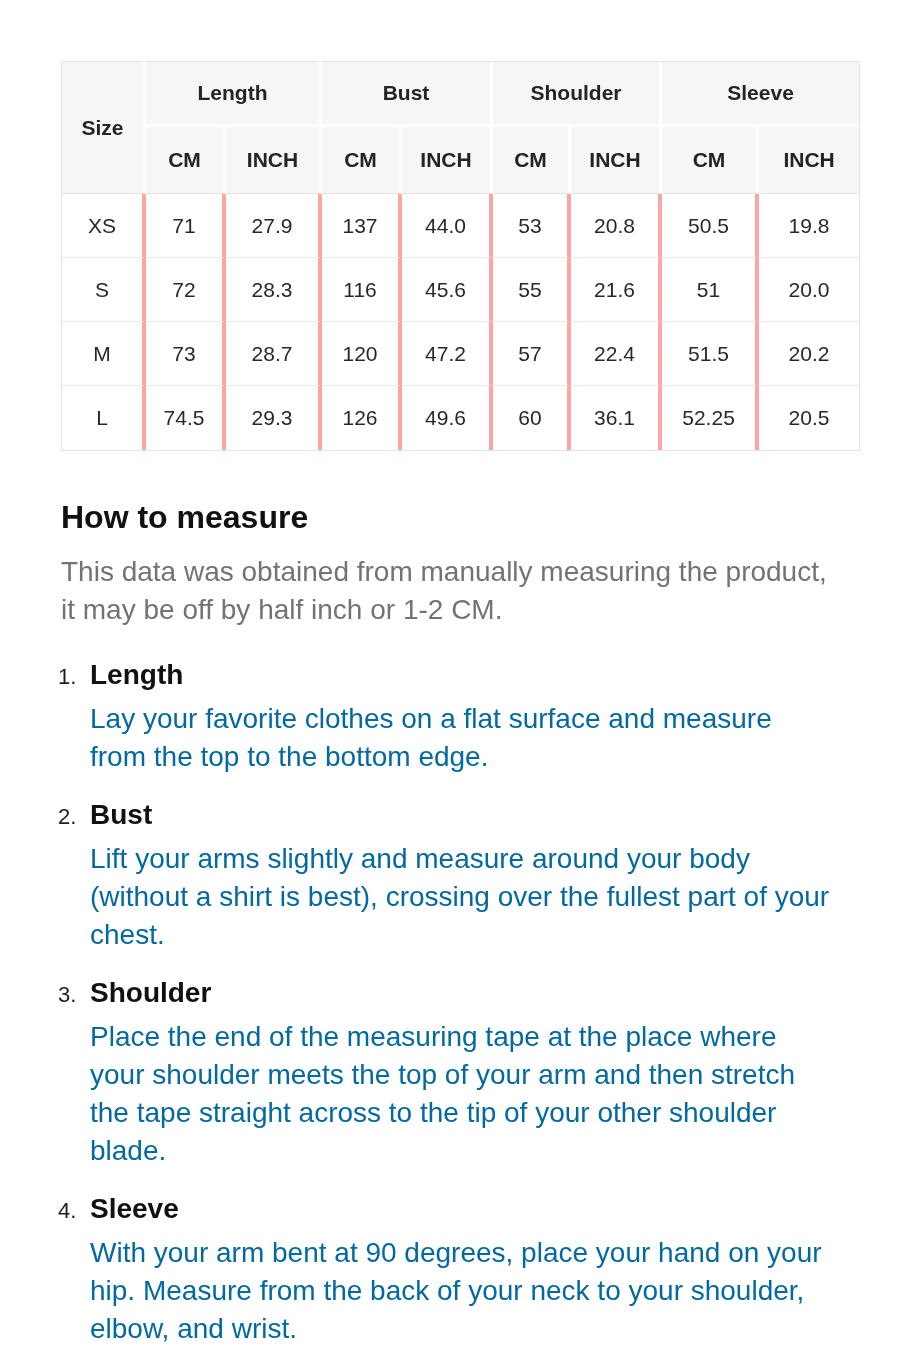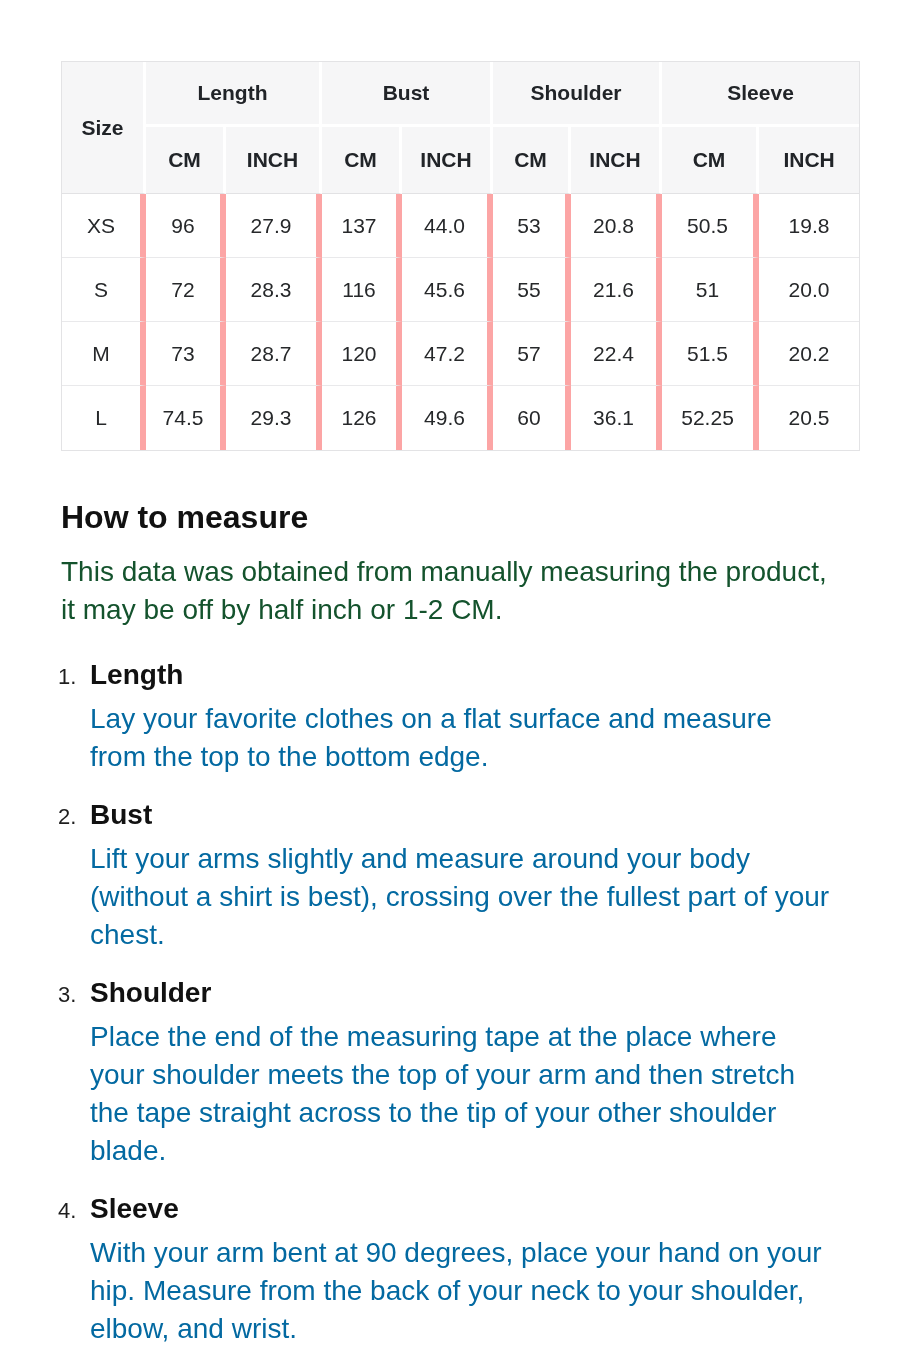--- a/index.html
+++ b/index.html
@@ -43,40 +43,40 @@
   .group-row th { height: 65px; border-bottom: 3px solid #ffffff; }
   .unit-row th  { height: 67px; border-bottom: 1px solid #e2e2e4; }
   .size-table th.corner {
     border-bottom: 1px solid #e2e2e4;
   }
   .size-table td {
     height: 64px;
     font-size: 21px;
     color: #26282a;
     background: #ffffff;
-    border-right: 6px solid #fca5a5;
+    border-right: 4px solid #fca5a5;
     border-bottom: 1px solid #e9e9eb;
   }
   .size-table td:last-child { border-right: none; }
   .size-table tr:last-child td { border-bottom: none; }
 
   
   .section-heading {
     margin: 48px 0 16px;
     font-size: 32px;
     line-height: 37px;
     font-weight: 700;
     color: #111111;
   }
   .intro {
     margin: 17px 0 0;
     font-size: 28px;
     line-height: 38px;
     max-width: 778px;
-    color: #14532d;
+    color: #737373;
   }
   ol.steps {
     list-style: none;
     margin: 27px 0 0;
     padding: 0;
   }
   ol.steps li { margin: 0 0 20px; }
   .step-head { display: flex; align-items: baseline; }
   .step-num {
     width: 32px;
@@ -132,21 +132,21 @@
           <th>INCH</th>
           <th>CM</th>
           <th>INCH</th>
           <th>CM</th>
           <th>INCH</th>
         </tr>
       </thead>
       <tbody>
         <tr>
           <td>XS</td>
-          <td>96</td>
+          <td>71</td>
           <td>27.9</td>
           <td>137</td>
           <td>44.0</td>
           <td>53</td>
           <td>20.8</td>
           <td>50.5</td>
           <td>19.8</td>
         </tr>
         <tr>
           <td>S</td>

